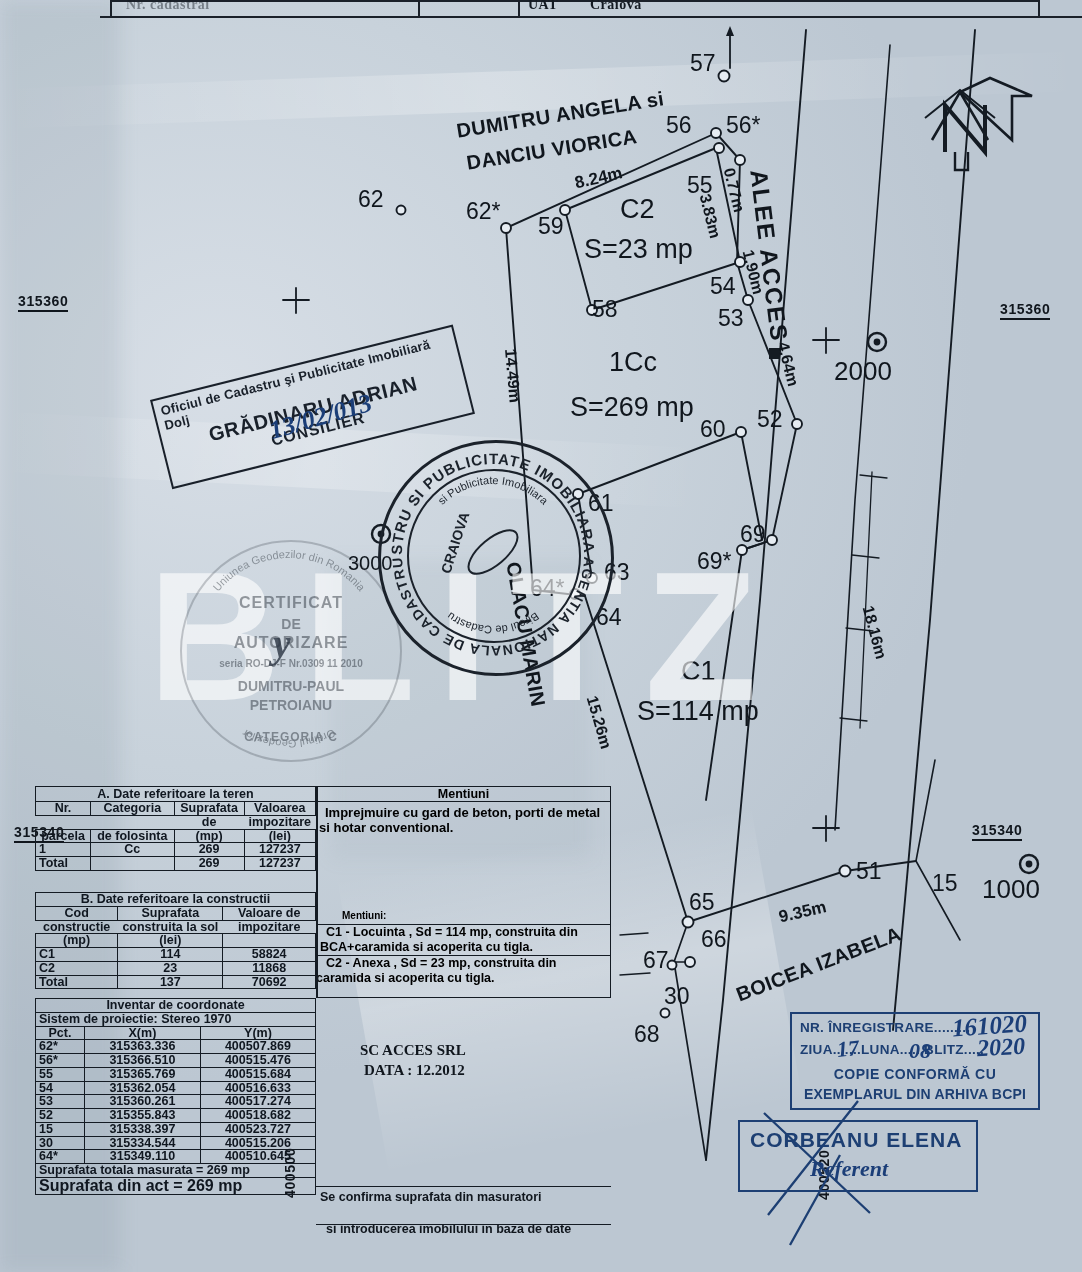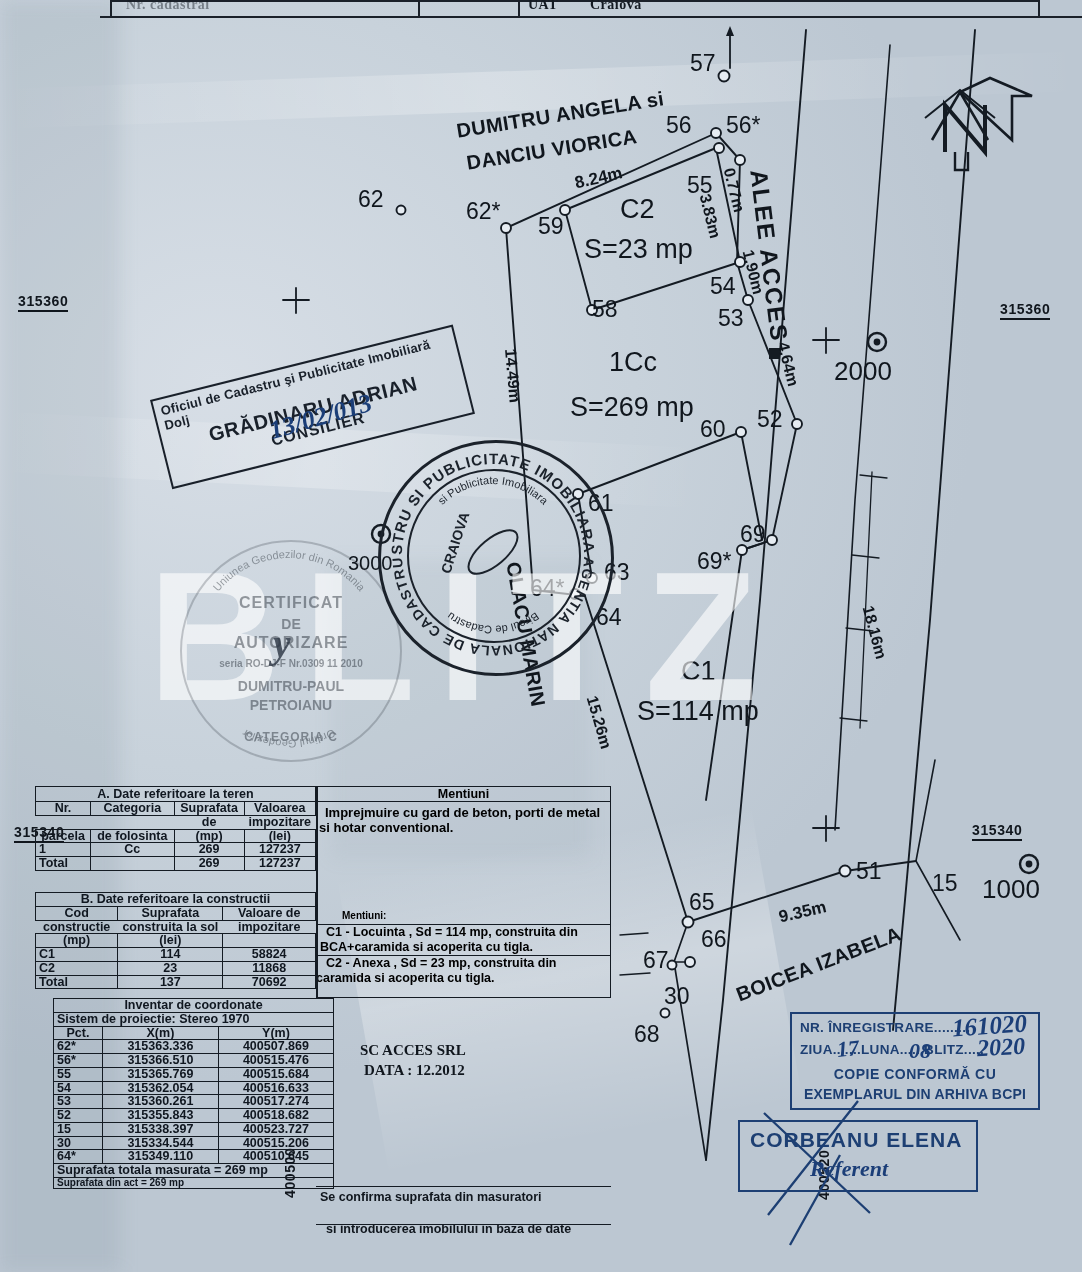--- a/index.html
+++ b/index.html
@@ -306,21 +306,21 @@
       <td>11868</td>
     </tr>
     <tr>
       <td class="lft">Total</td>
       <td>137</td>
       <td>70692</td>
     </tr>
   </tbody>
     </table>
 
-  <table class="tbl" style="left:53px;top:998px;width:281px;">
+  <table class="tbl" style="left:35px;top:998px;width:281px;">
     <tbody>
         <tr>
           <td colspan="3" class="hdr">Inventar de coordonate</td>
         </tr>
     <tr>
           <td colspan="3" class="lft hdr">Sistem de proiectie: Stereo 1970</td>
         </tr>
     <tr>
       <td style="width:46px;">Pct.</td>
       <td style="width:118px;">X(m)</td>
@@ -368,21 +368,21 @@
         </tr>
     <tr>
           <td class="lft">64*</td>
           <td>315349.110</td>
           <td>400510.645</td>
         </tr>
     <tr>
           <td colspan="3" class="lft" style="font-size:12.5px;">Suprafata totala masurata = 269 mp</td>
         </tr>
     <tr>
-          <td colspan="3" class="lft" style="font-size:10px;">Suprafata din act = 269 mp</td>
+          <td colspan="3" class="lft" style="font-size:16px;">Suprafata din act = 269 mp</td>
         </tr>
   </tbody>
     </table>
 
   <div style="position:absolute;left:316px;top:786px;width:295px;height:212px;border:1.6px solid #141b23;box-sizing:border-box;">
     <div style="text-align:center;font-size:12.5px;font-weight:600;border-bottom:1.6px solid #141b23;line-height:14px;">Mentiuni</div>
     <div style="font-size:13px;font-weight:600;padding:3px 4px 0 8px;line-height:15px;">Imprejmuire cu gard de beton, porti de metal</div>
     <div style="font-size:13px;font-weight:600;padding:0 4px 0 2px;line-height:15px;">si hotar conventional.</div>
   </div>
 

